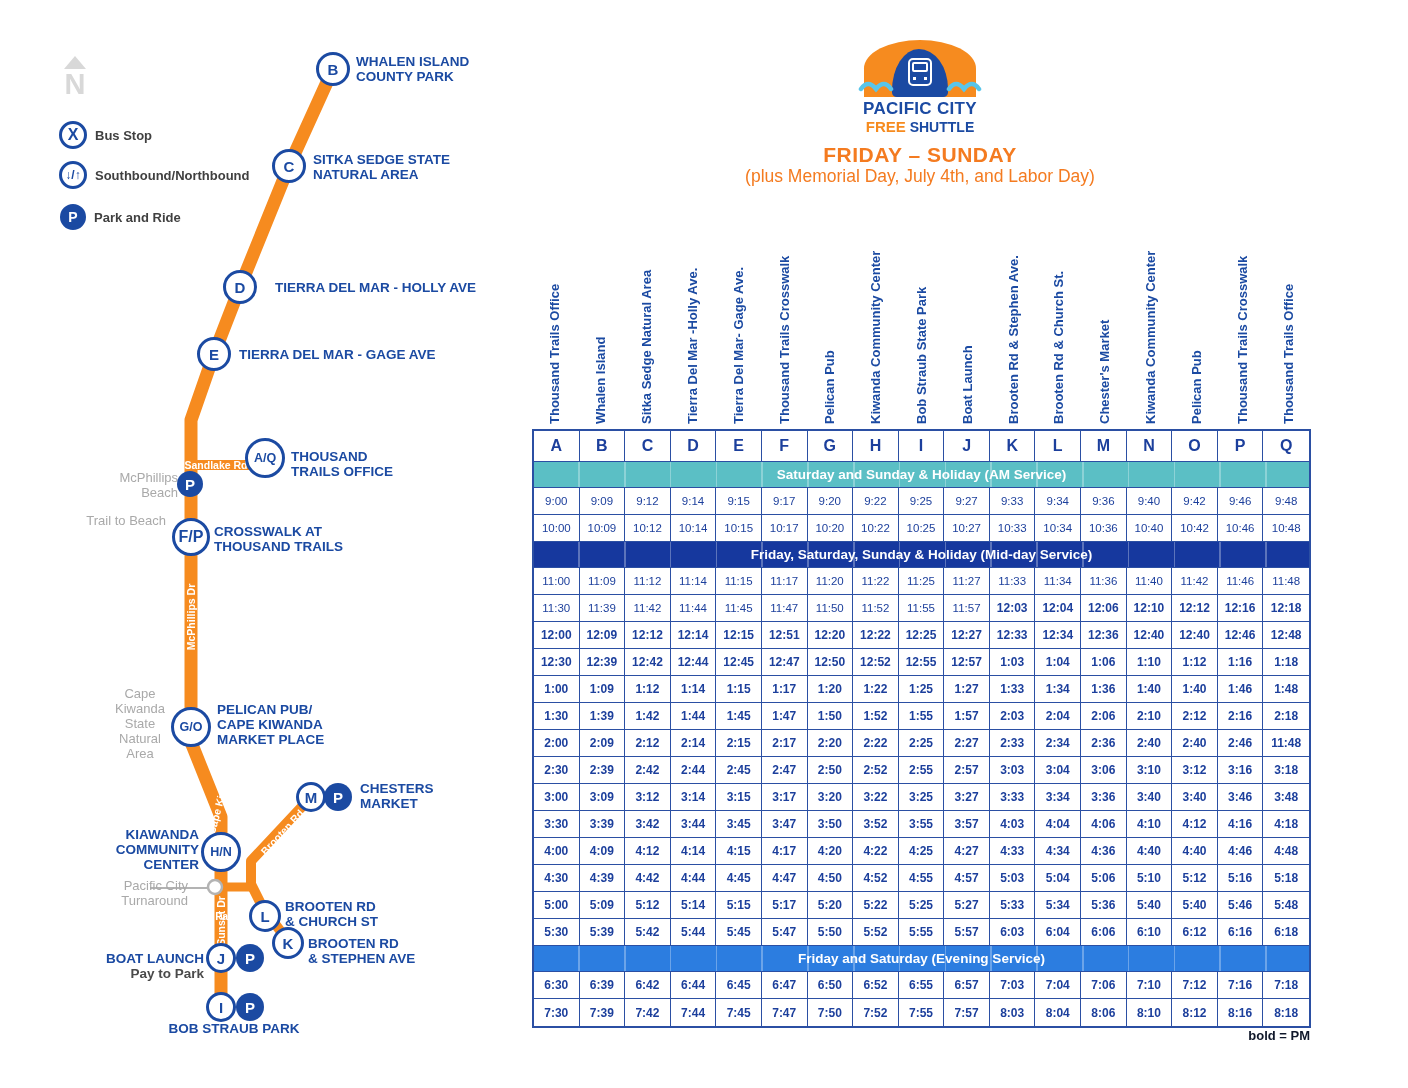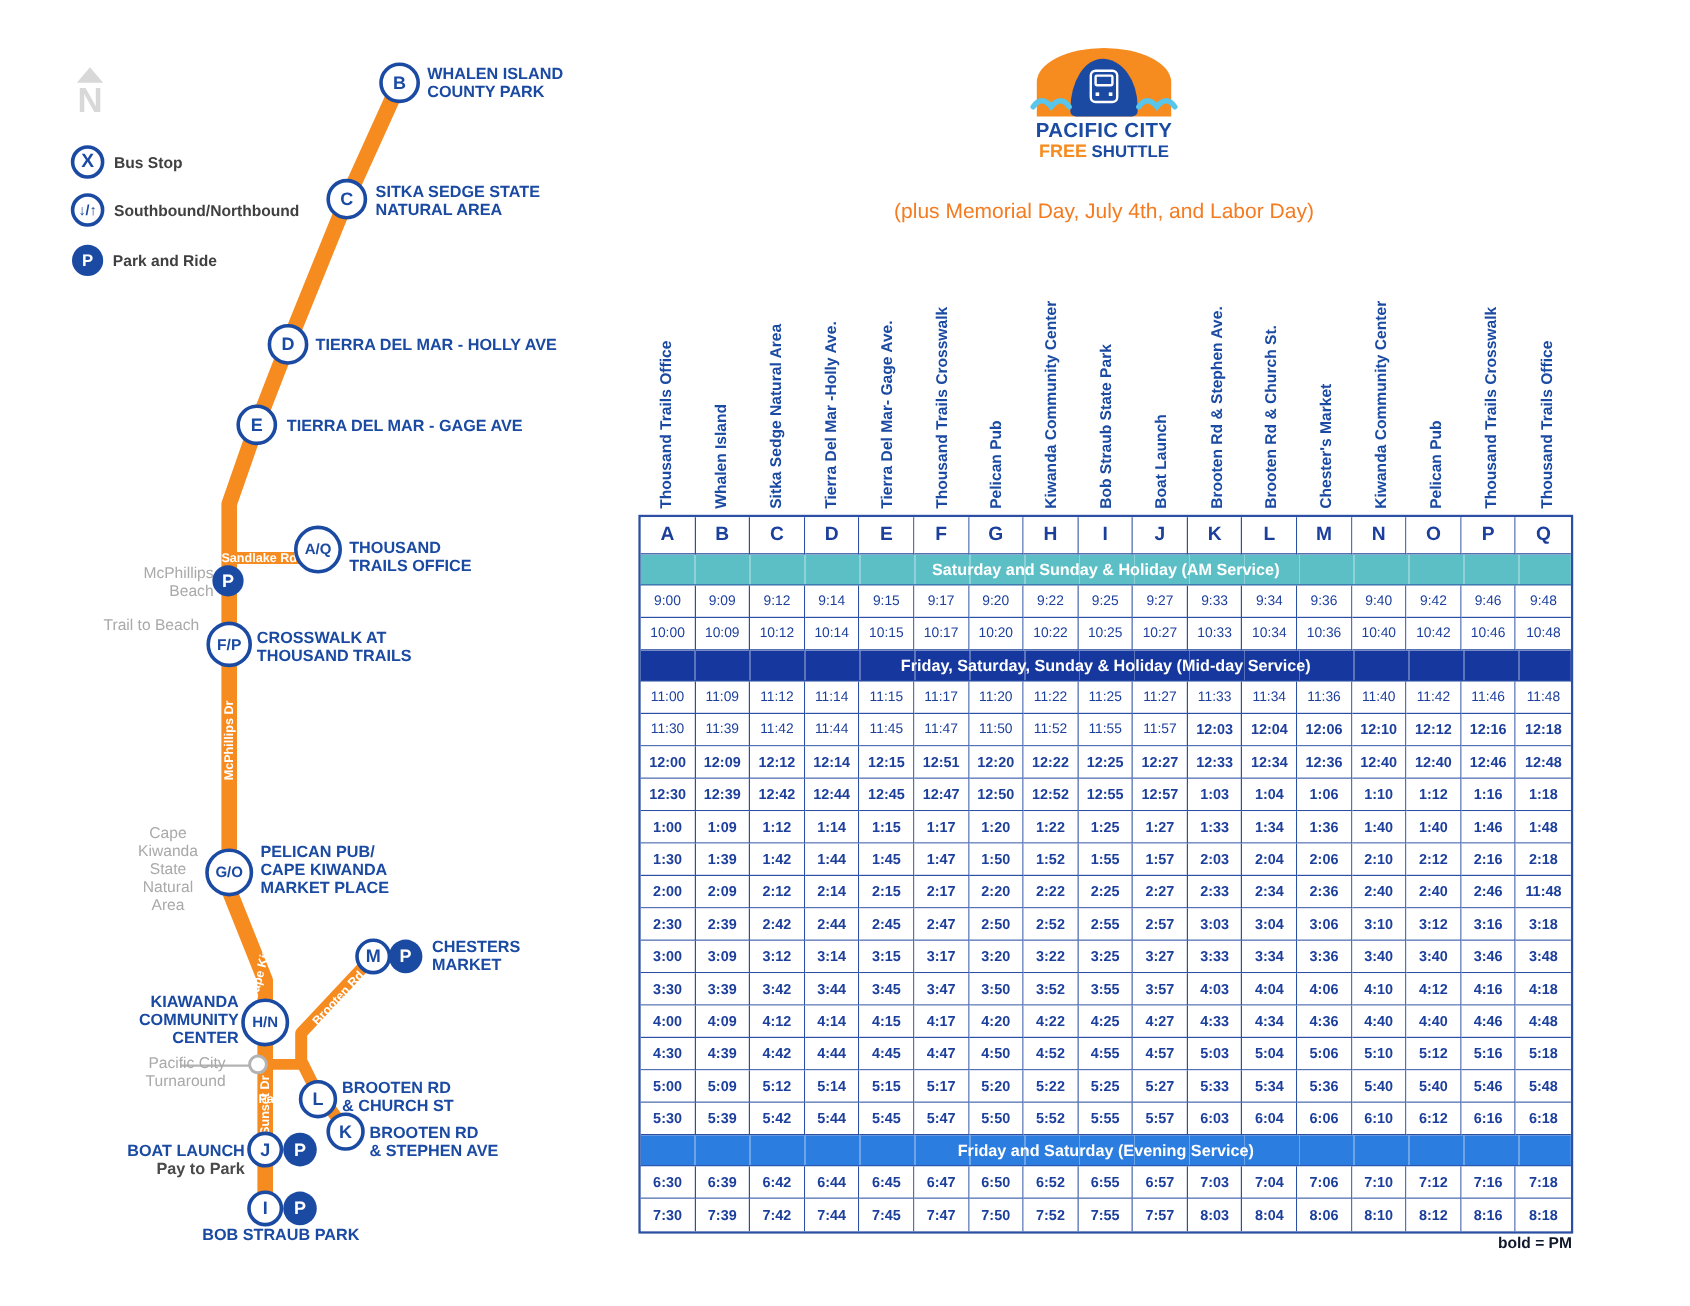--- a/index.html
+++ b/index.html
@@ -108,33 +108,33 @@
         <div class="stop-label" style="top: 54px; width: 220px; left: 356px;">
           <div>WHALEN ISLAND</div>
           <div>COUNTY PARK</div>
         </div>
         <div class="stop" style="left: 272px; top: 149px; height: 34px; width: 34px; font-size: 15px;">C</div>
         <div class="stop-label" style="top: 152px; width: 220px; left: 313px;">
           <div>SITKA SEDGE STATE</div>
           <div>NATURAL AREA</div>
         </div>
         <div class="stop" style="left: 223px; top: 270px; height: 34px; width: 34px; font-size: 15px;">D</div>
-        <div class="stop-label" style="top: 280px; width: 220px; left: 263px;">
+        <div class="stop-label" style="top: 280px; width: 220px; left: 275px;">
           <div>TIERRA DEL MAR - HOLLY AVE</div>
         </div>
         <div class="stop" style="left: 197px; top: 337px; height: 34px; width: 34px; font-size: 15px;">E</div>
         <div class="stop-label" style="top: 347px; width: 220px; left: 239px;">
           <div>TIERRA DEL MAR - GAGE AVE</div>
         </div>
         <div class="stop" style="left: 245px; top: 438px; height: 40px; width: 40px; font-size: 12.5px;">A/Q</div>
         <div class="stop-label" style="top: 449px; width: 220px; left: 291px;">
           <div>THOUSAND</div>
           <div>TRAILS OFFICE</div>
         </div>
-        <div class="stop" style="left: 172px; top: 518px; height: 38px; width: 38px; font-size: 13px;">F/P</div>
+        <div class="stop" style="left: 172px; top: 518px; height: 38px; width: 38px; font-size: 16px;">F/P</div>
         <div class="stop-label" style="top: 504px; width: 220px; left: 214px; margin-top: 20px;">
           <div>CROSSWALK AT</div>
           <div>THOUSAND TRAILS</div>
         </div>
         <div class="stop" style="left: 171px; top: 707px; height: 40px; width: 40px; font-size: 12.5px;">G/O</div>
         <div class="stop-label" style="top: 702px; width: 220px; left: 217px;">
           <div>PELICAN PUB/</div>
           <div>CAPE KIWANDA</div>
           <div>MARKET PLACE</div>
         </div>
@@ -212,20 +212,21 @@
     </svg>
     <div class="bus">
       <div class="wind"></div>
         <div class="lt l"></div>
         <div class="lt r"></div>
     </div>
     <div class="brand1">PACIFIC CITY</div>
     <div class="brand2"><span class="free">FREE</span><span class="shut"> SHUTTLE</span></div>
   </div>
 
+  <div class="hdr-title">FRIDAY – SUNDAY</div>
   <div class="hdr-sub">(plus Memorial Day, July 4th, and Labor Day)</div>
 
   <div class="col-headers" id="col-headers">
       <span class="rot" style="left: 547.412px; top: 424px;">Thousand Trails Office</span>
       <span class="rot" style="left: 593.235px; top: 424px;">Whalen Island</span>
       <span class="rot" style="left: 639.059px; top: 424px;">Sitka Sedge Natural Area</span>
       <span class="rot" style="left: 684.882px; top: 424px;">Tierra Del Mar -Holly Ave.</span>
       <span class="rot" style="left: 730.706px; top: 424px;">Tierra Del Mar- Gage Ave.</span>
       <span class="rot" style="left: 776.529px; top: 424px;">Thousand Trails Crosswalk</span>
       <span class="rot" style="left: 822.353px; top: 424px;">Pelican Pub</span>

